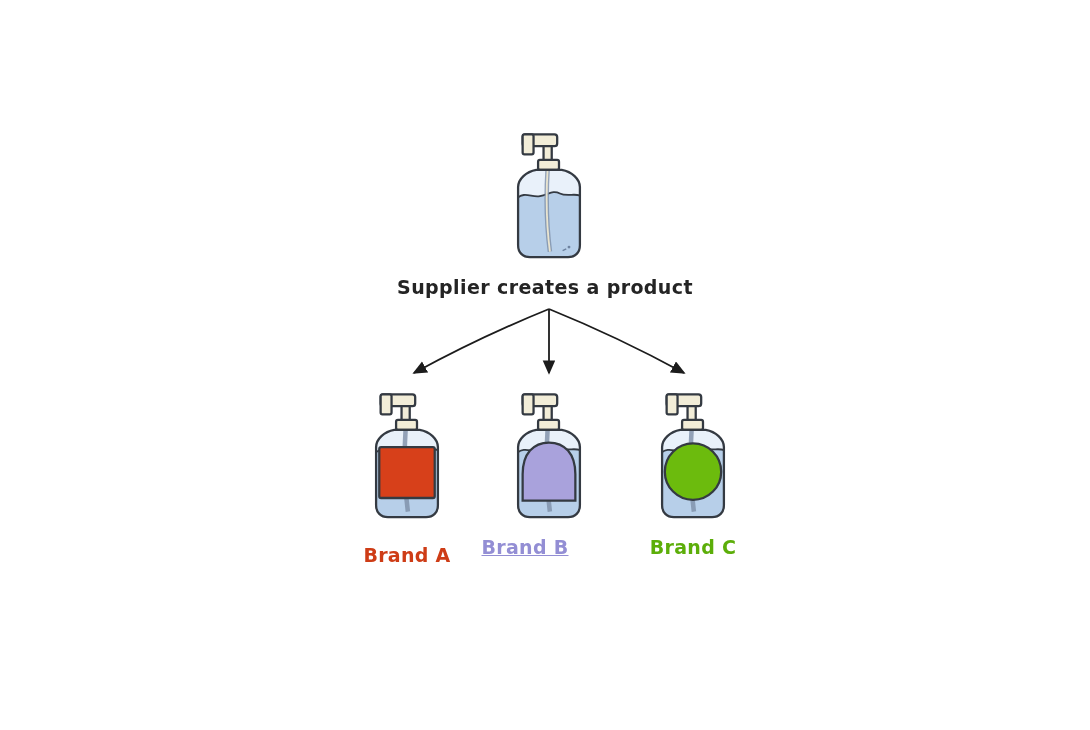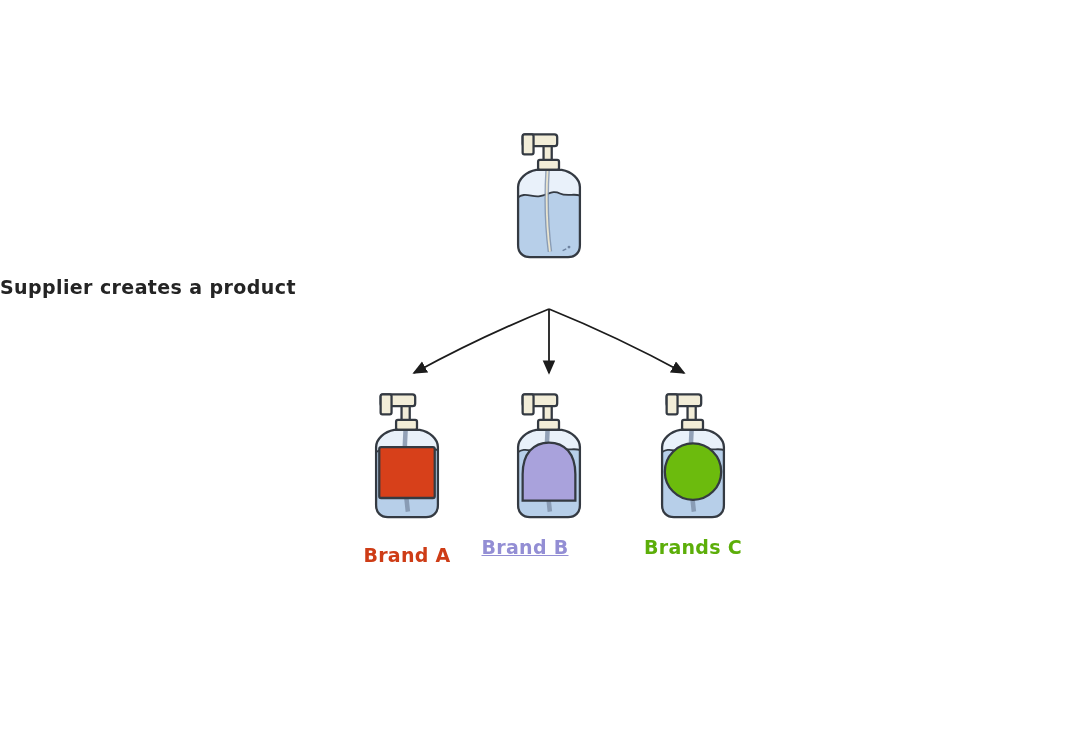--- a/index.html
+++ b/index.html
@@ -15,21 +15,21 @@
   .canvas{
     position:relative;
     width:1090px;height:730px;
     background:var(--background);
     overflow:hidden;
     font-family:"DejaVu Sans","Liberation Sans",sans-serif;
   }
   .abs{position:absolute;}
   .supplier-label{
     position:absolute;top:276px;left:0;width:1090px;
-    font-size:19px;font-weight:600;
+    text-align:center;font-size:19px;font-weight:600;
     color:var(--text);letter-spacing:.4px;
   }
   .brand-label{
     position:absolute;top:536px;width:124px;
     text-align:center;font-size:19px;font-weight:700;
     letter-spacing:.3px;
   }
   .caption{
     position:absolute;top:572px;left:0;width:1090px;
     text-align:center;font-size:13.5px;font-weight:600;
@@ -140,16 +140,16 @@
     <g clip-path="url(#clip-c)">
       <path d="M19,70 C28,62 36,69 45,67 C55,65 59,61 67,64 C75,68 84,63 91,67 L91,142 L19,142 Z" style="fill:var(--liquid);stroke:var(--outline);stroke-width:2"></path>
       <path d="M54,36 C52,62 51,95 56,134" fill="none" stroke="#7d8fa8" stroke-width="5" opacity="0.8"></path>
       <circle cx="55" cy="90" r="31" style="stroke:var(--outline);stroke-width:2.5" fill="#6cbb0d"></circle>
     </g>
     <path d="M41,44 C30,46 21,54 21,63 L21,127 C21,135 26,140 34,140 L76,140 C84,140 89,135 89,127 L89,63 C89,54 80,46 69,44 Z" fill="none" style="stroke:var(--outline)" stroke-width="2.5" stroke-linejoin="round"></path>
   </svg>
 
   <div class="brand-label" style="left: 345px; color: rgb(206, 60, 22); margin-top: 8px;">Brand A</div>
   <div class="brand-label" style="left: 463px; color: rgb(147, 142, 212); text-decoration: underline;">Brand B</div>
-  <div class="brand-label" style="left: 631px; color: rgb(92, 174, 9);">Brands C</div>
+  <div class="brand-label" style="left: 631px; color: rgb(92, 174, 9);">Brand C</div>
 
 
 </div>
 
 </body></html>

